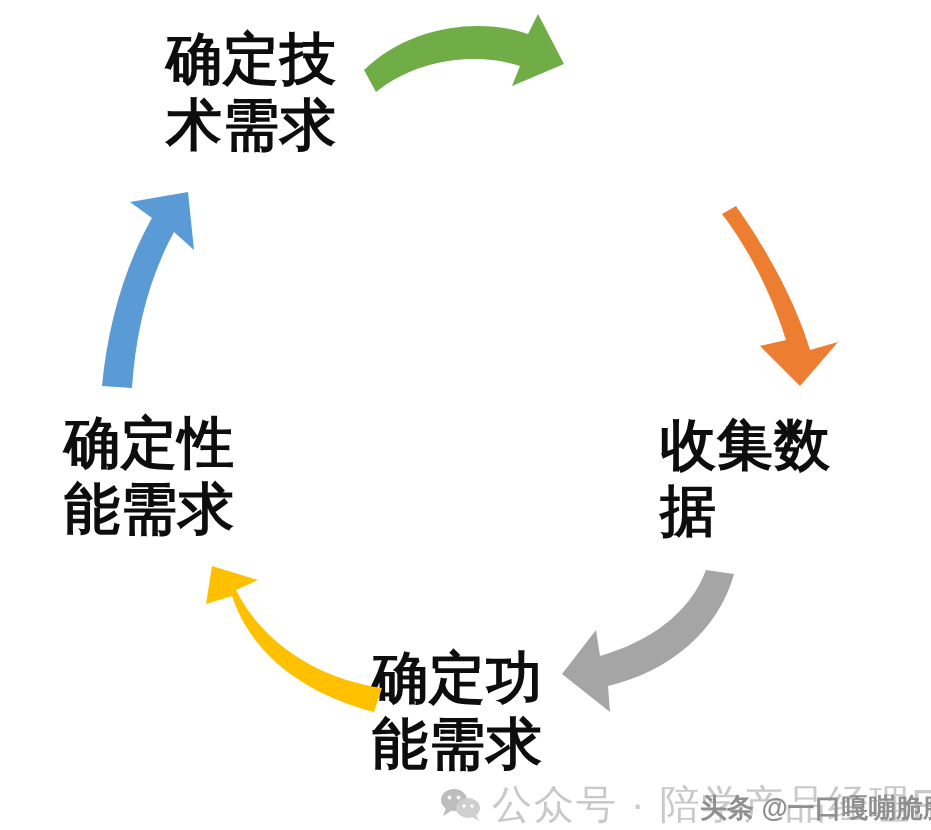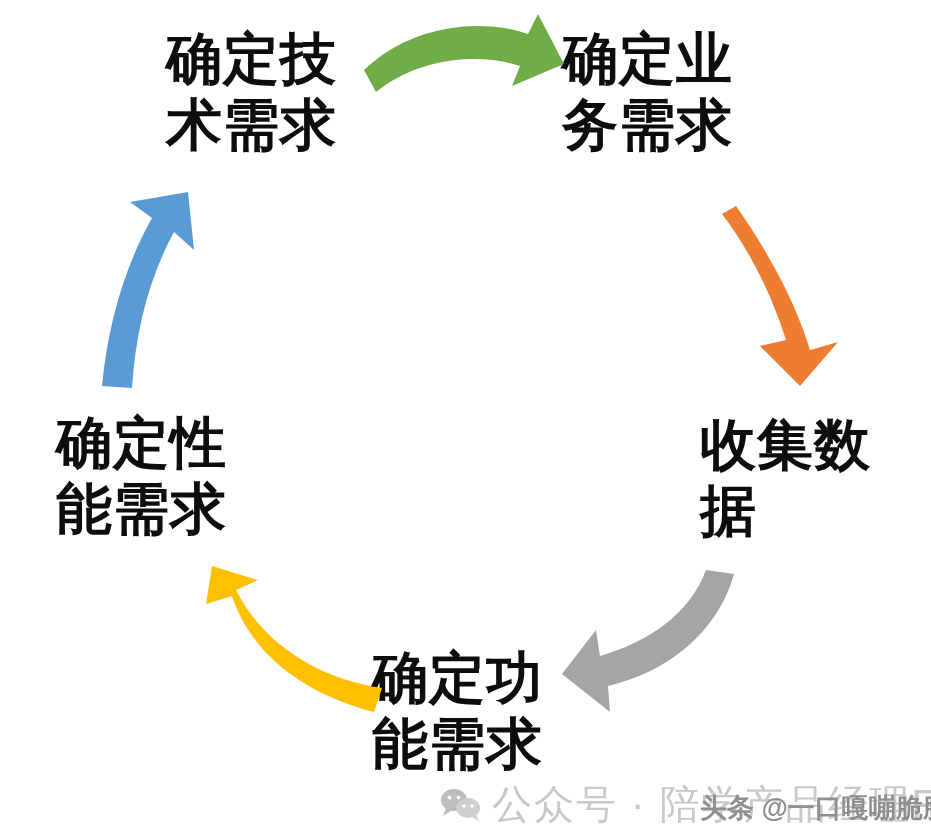--- a/index.html
+++ b/index.html
@@ -21,23 +21,23 @@
     font-weight: 700;
     font-size: 56px;
     line-height: 1.18;
     letter-spacing: 1px;
     white-space: pre;
     font-family: "Liberation Sans", "DejaVu Sans", sans-serif;
   }
   
   #label-tech      { left: 166px; top: 26px;  text-align: left;  }
   #label-business  { left: 562px; top: 26px;  text-align: left;  }
-  #label-collect   { left: 700px; top: 412px; text-align: left;  }
+  #label-collect   { left: 660px; top: 412px; text-align: left;  }
   #label-function  { left: 372px; top: 645px; text-align: right;  }
-  #label-performance { left: 56px; top: 410px; text-align: left; }
+  #label-performance { left: 64px; top: 410px; text-align: left; }
 
   .arrow-svg {
     position: absolute;
     overflow: visible;
     pointer-events: none;
   }
   #arrow-green  { left: 352px; top: 8px;   width: 230px; height: 115px; }
   #arrow-orange { left: 722px; top: 188px; width: 140px; height: 205px; }
   #arrow-gray   { left: 548px; top: 570px; width: 195px; height: 148px; }
   #arrow-yellow { left: 178px; top: 570px; width: 205px; height: 148px; }
@@ -72,22 +72,20 @@
   }
 </style>
 </head>
 <body>
 
 <div id="canvas">
 
   <div class="node-label" id="label-tech">确定技
 术需求</div>
 
-  <div class="node-label" id="label-business">确定业
-务需求</div>
 
   <div class="node-label" id="label-collect">收集数
 据</div>
 
   <div class="node-label" id="label-function">确定功
 能需求</div>
 
   <div class="node-label" id="label-performance">确定性
 能需求</div>
 

